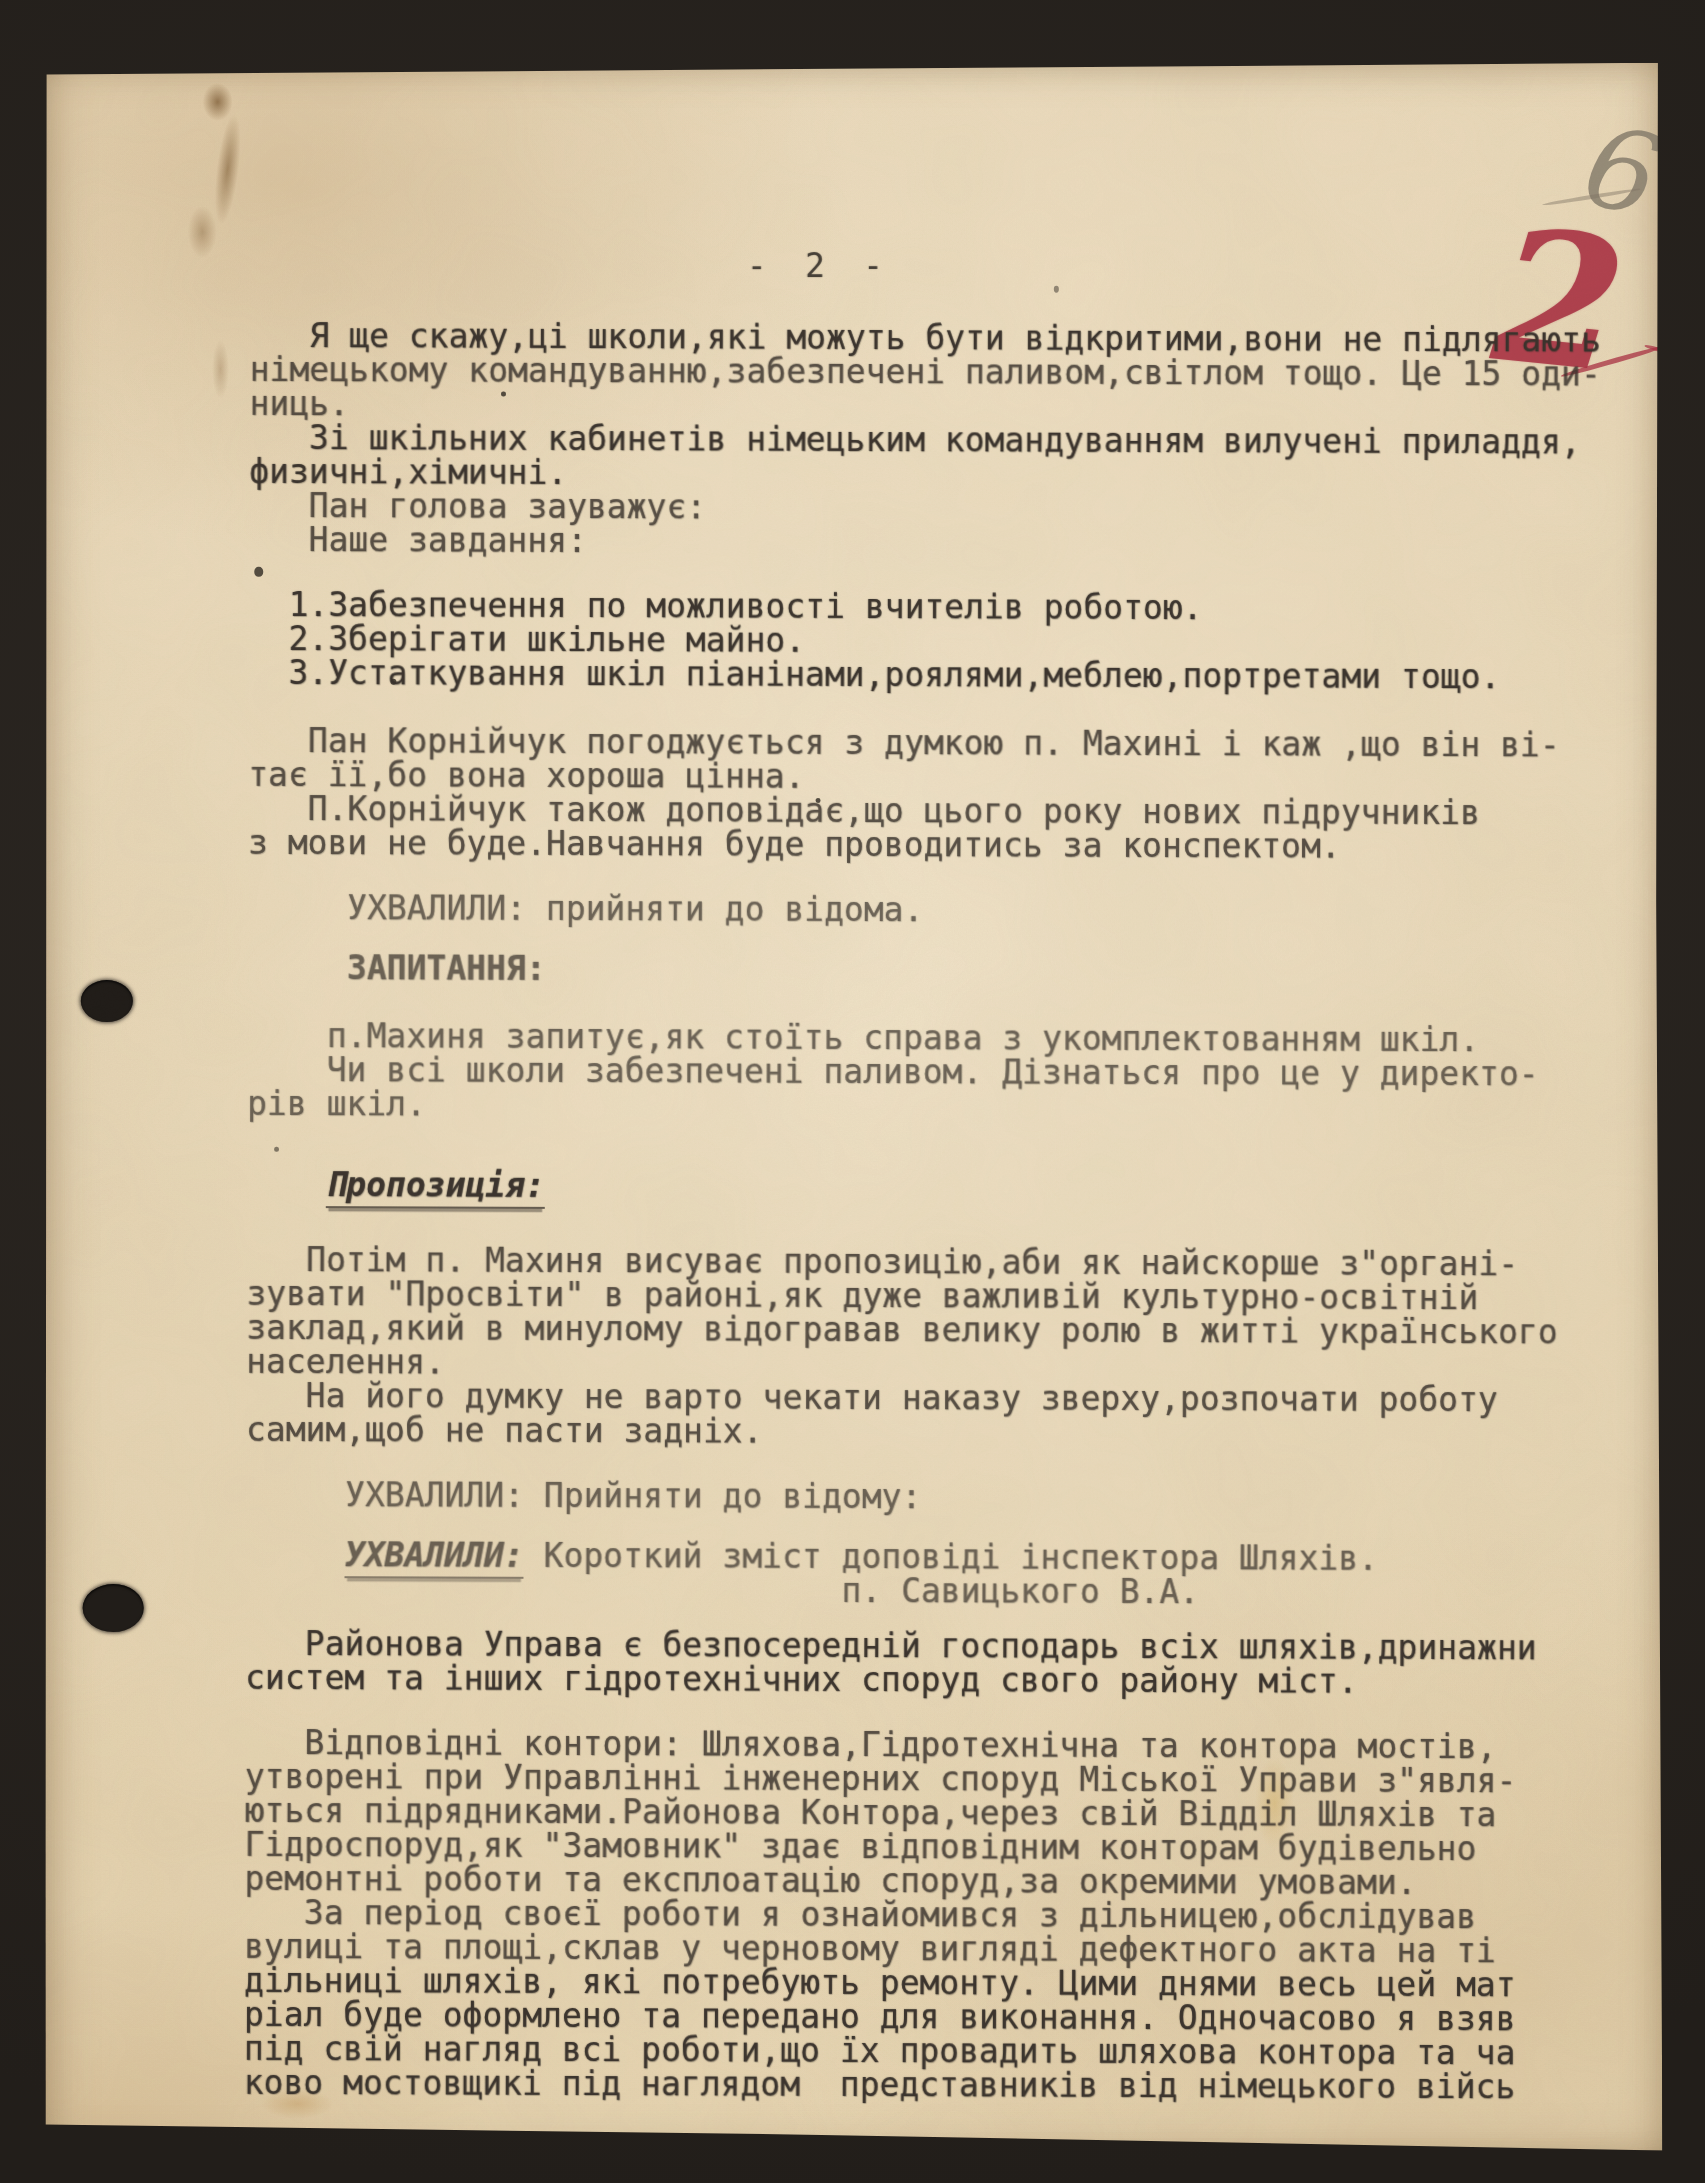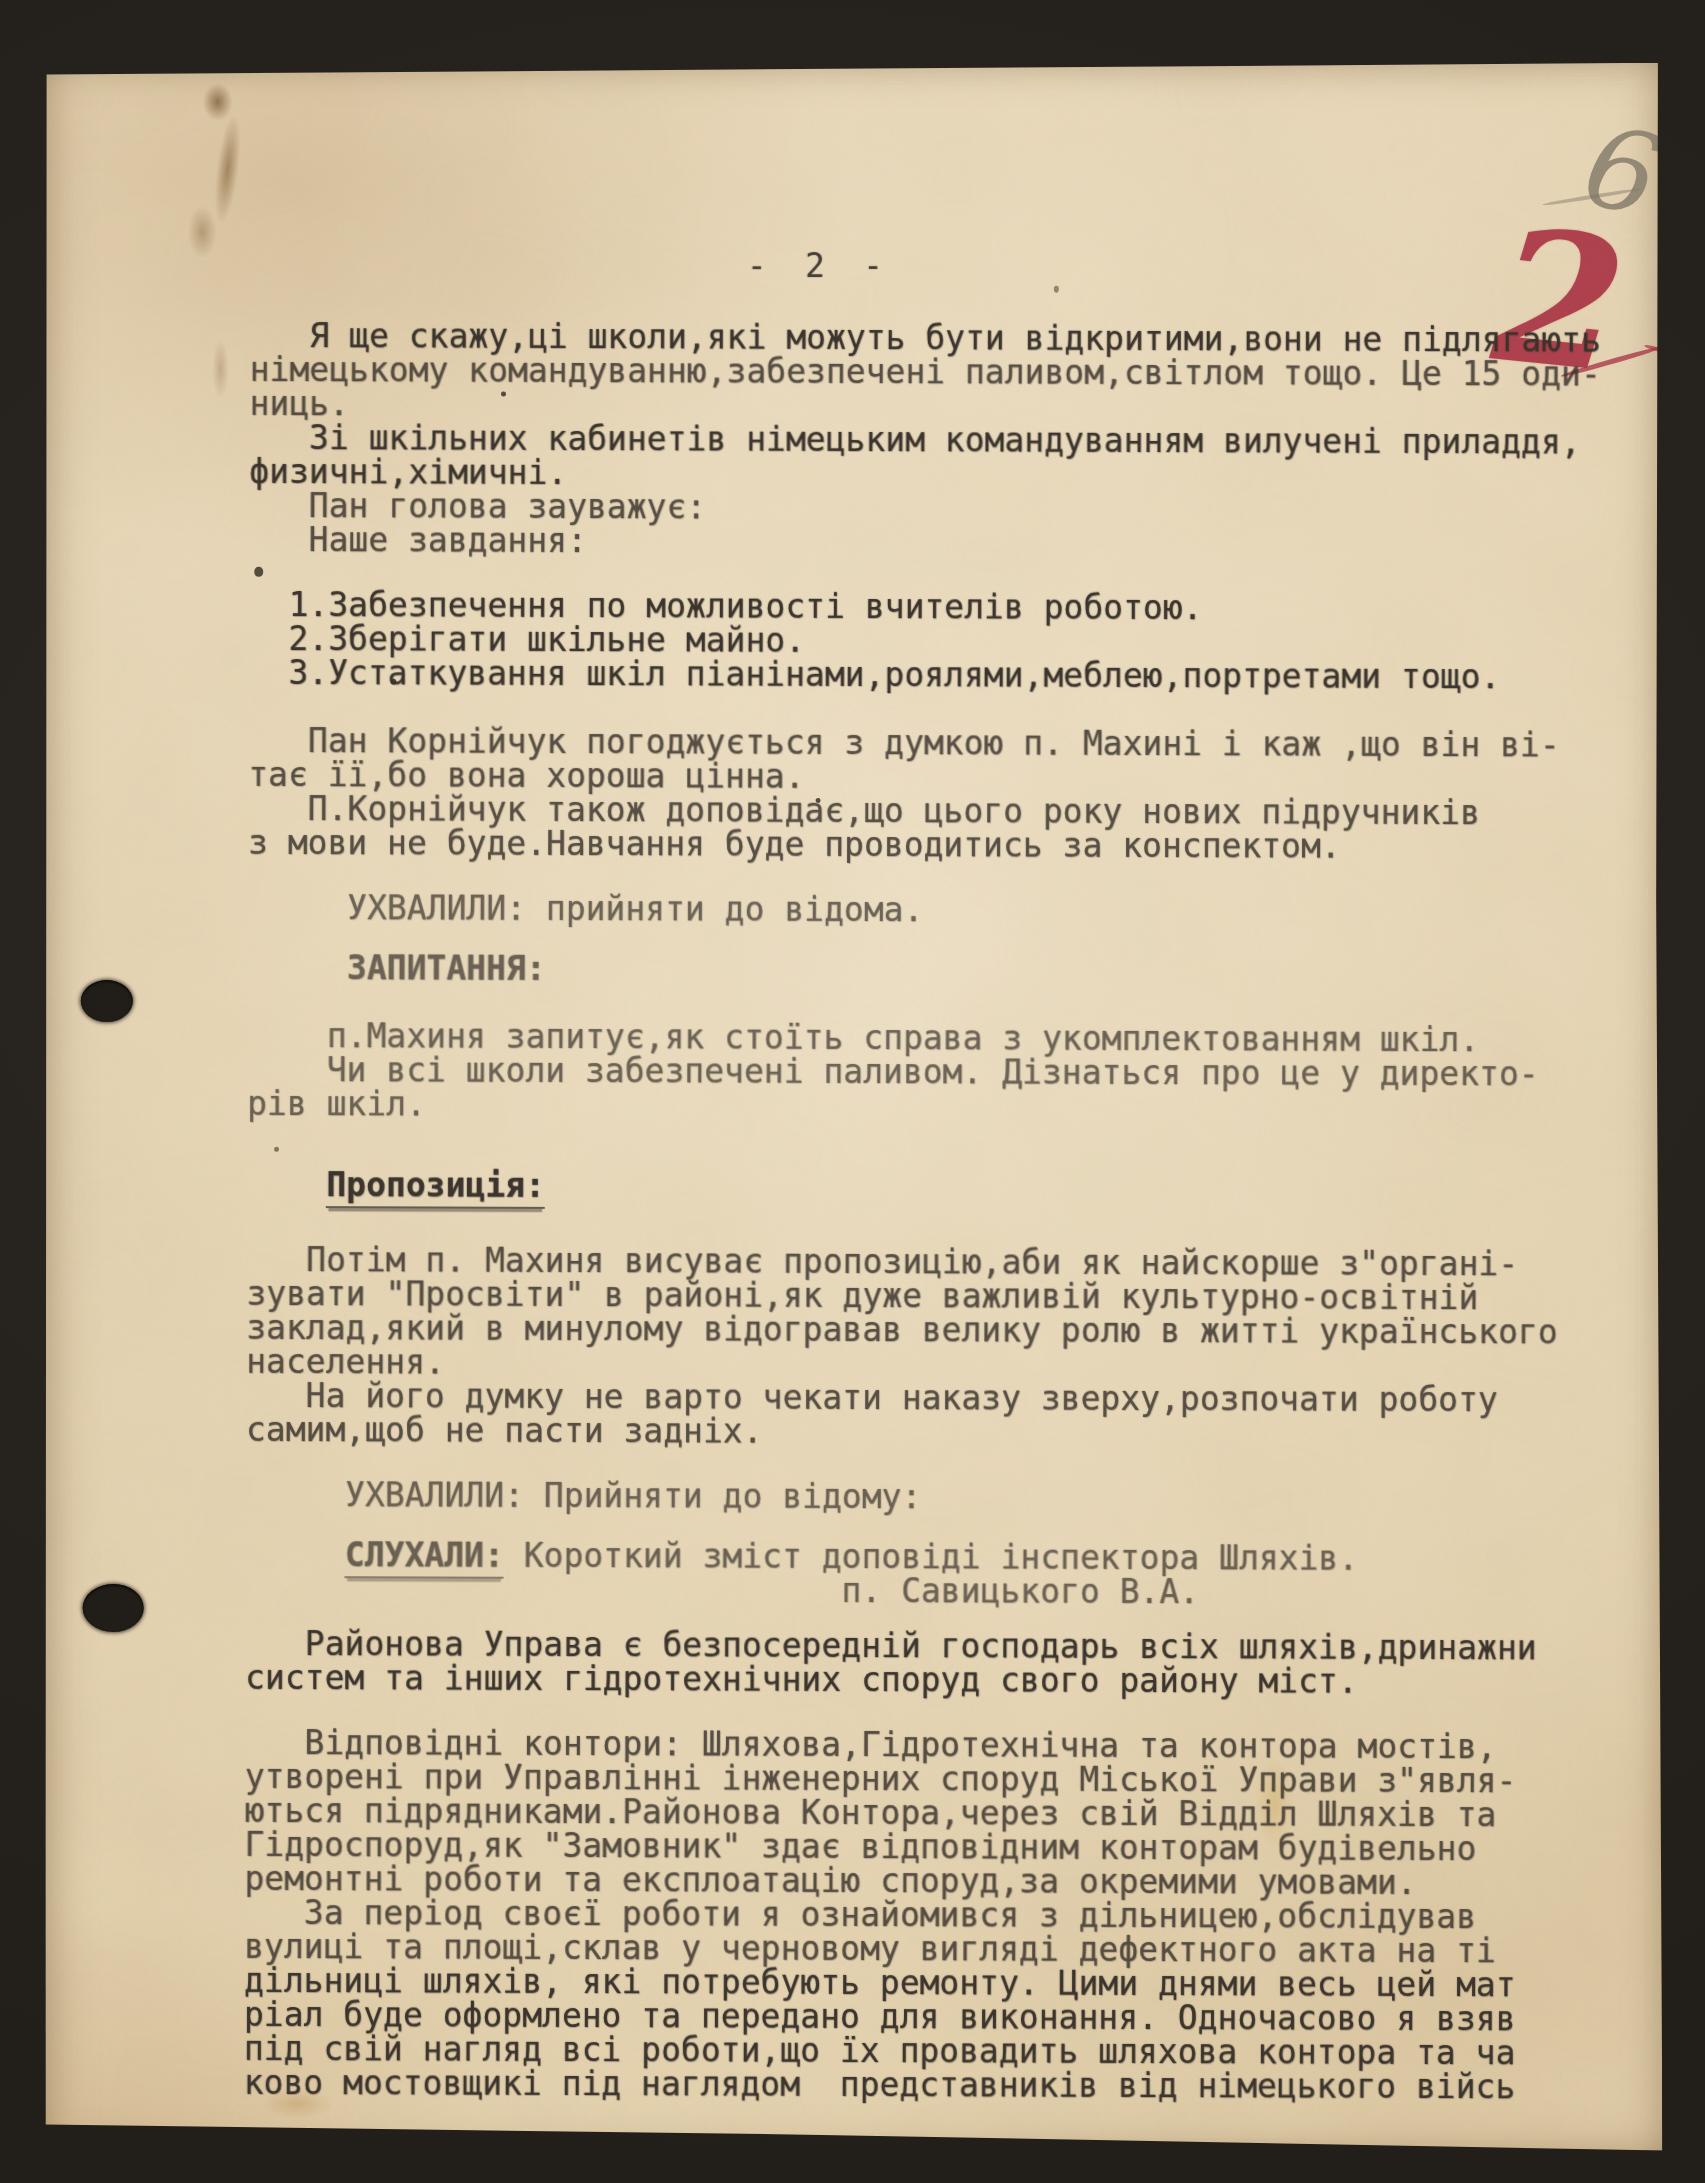--- a/index.html
+++ b/index.html
@@ -59,20 +59,21 @@
   .f1 { opacity: 0.72; }
   .g32 { margin-top: 21px; } .g40 { margin-top: 26px; }
   .g48 { margin-top: 31px; } .g52 { margin-top: 34px; }
   .g62 { margin-top: 41px; } .g72 { margin-top: 47px; }
   .pad4 { padding-left: 4ch; } .pad5 { padding-left: 5ch; }
   .ul {
     border-bottom: 2.6px solid rgba(60,54,47,0.75);
     box-shadow: 0 5.9px 0 -2.6px rgba(60,54,47,0.45);
     padding-bottom: 2px;
     font-weight: bold;
+    font-style: italic;
   }
   .hd { font-weight: bold; }
 
   
   .hole {
     position: absolute; border-radius: 50%;
     background: #211d19;
     box-shadow: 0 0 3.9px 1.3px rgba(33,29,25,0.7), inset 0 1.3px 2.6px rgba(0,0,0,0.8);
   }
   #hole-a { left: 37px; top: 915px; width: 52px; height: 42px; }
@@ -178,21 +179,21 @@
       <div class="ln f1">    Чи всі школи забезпечені паливом. Дізнаться про це у директо-</div>
       <div class="ln f1">рів шкіл.</div>
       <div class="ln g72 pad4"><span class="ul">Пропозиція:</span></div>
       <div class="ln g62 f2">   Потім п. Махиня висуває пропозицію,аби як найскорше з"органі-</div>
       <div class="ln f2">зувати "Просвіти" в районі,як дуже важливій культурно-освітній</div>
       <div class="ln f2">заклад,який в минулому відогравав велику ролю в житті українського</div>
       <div class="ln f2">населення.</div>
       <div class="ln f2">   На його думку не варто чекати наказу зверху,розпочати роботу</div>
       <div class="ln f2">самим,щоб не пасти задніх.</div>
       <div class="ln g48 f1">     УХВАЛИЛИ: Прийняти до відому:</div>
-      <div class="ln g40 pad5 f1"><span class="ul">СЛУХАЛИ:</span><span> Короткий зміст доповіді інспектора Шляхів.</span></div>
+      <div class="ln g40 pad5 f1"><span class="ul">УХВАЛИЛИ:</span><span> Короткий зміст доповіді інспектора Шляхів.</span></div>
       <div class="ln f1">                              п. Савицького В.А.</div>
       <div class="ln g32">   Районова Управа є безпосередній господарь всіх шляхів,дринажни</div>
       <div class="ln">систем та інших гідротехнічних споруд свого району міст.</div>
       <div class="ln g48 f2">   Відповідні контори: Шляхова,Гідротехнічна та контора мостів,</div>
       <div class="ln f2">утворені при Управлінні інженерних споруд Міської Управи з"явля-</div>
       <div class="ln f2">ються підрядниками.Районова Контора,через свій Відділ Шляхів та</div>
       <div class="ln f2">Гідроспоруд,як "Замовник" здає відповідним конторам будівельно</div>
       <div class="ln f2">ремонтні роботи та експлоатацію споруд,за окремими умовами.</div>
       <div class="ln f2">   За період своєї роботи я ознайомився з дільницею,обслідував</div>
       <div class="ln f2">вулиці та площі,склав у черновому вигляді дефектного акта на ті</div>

